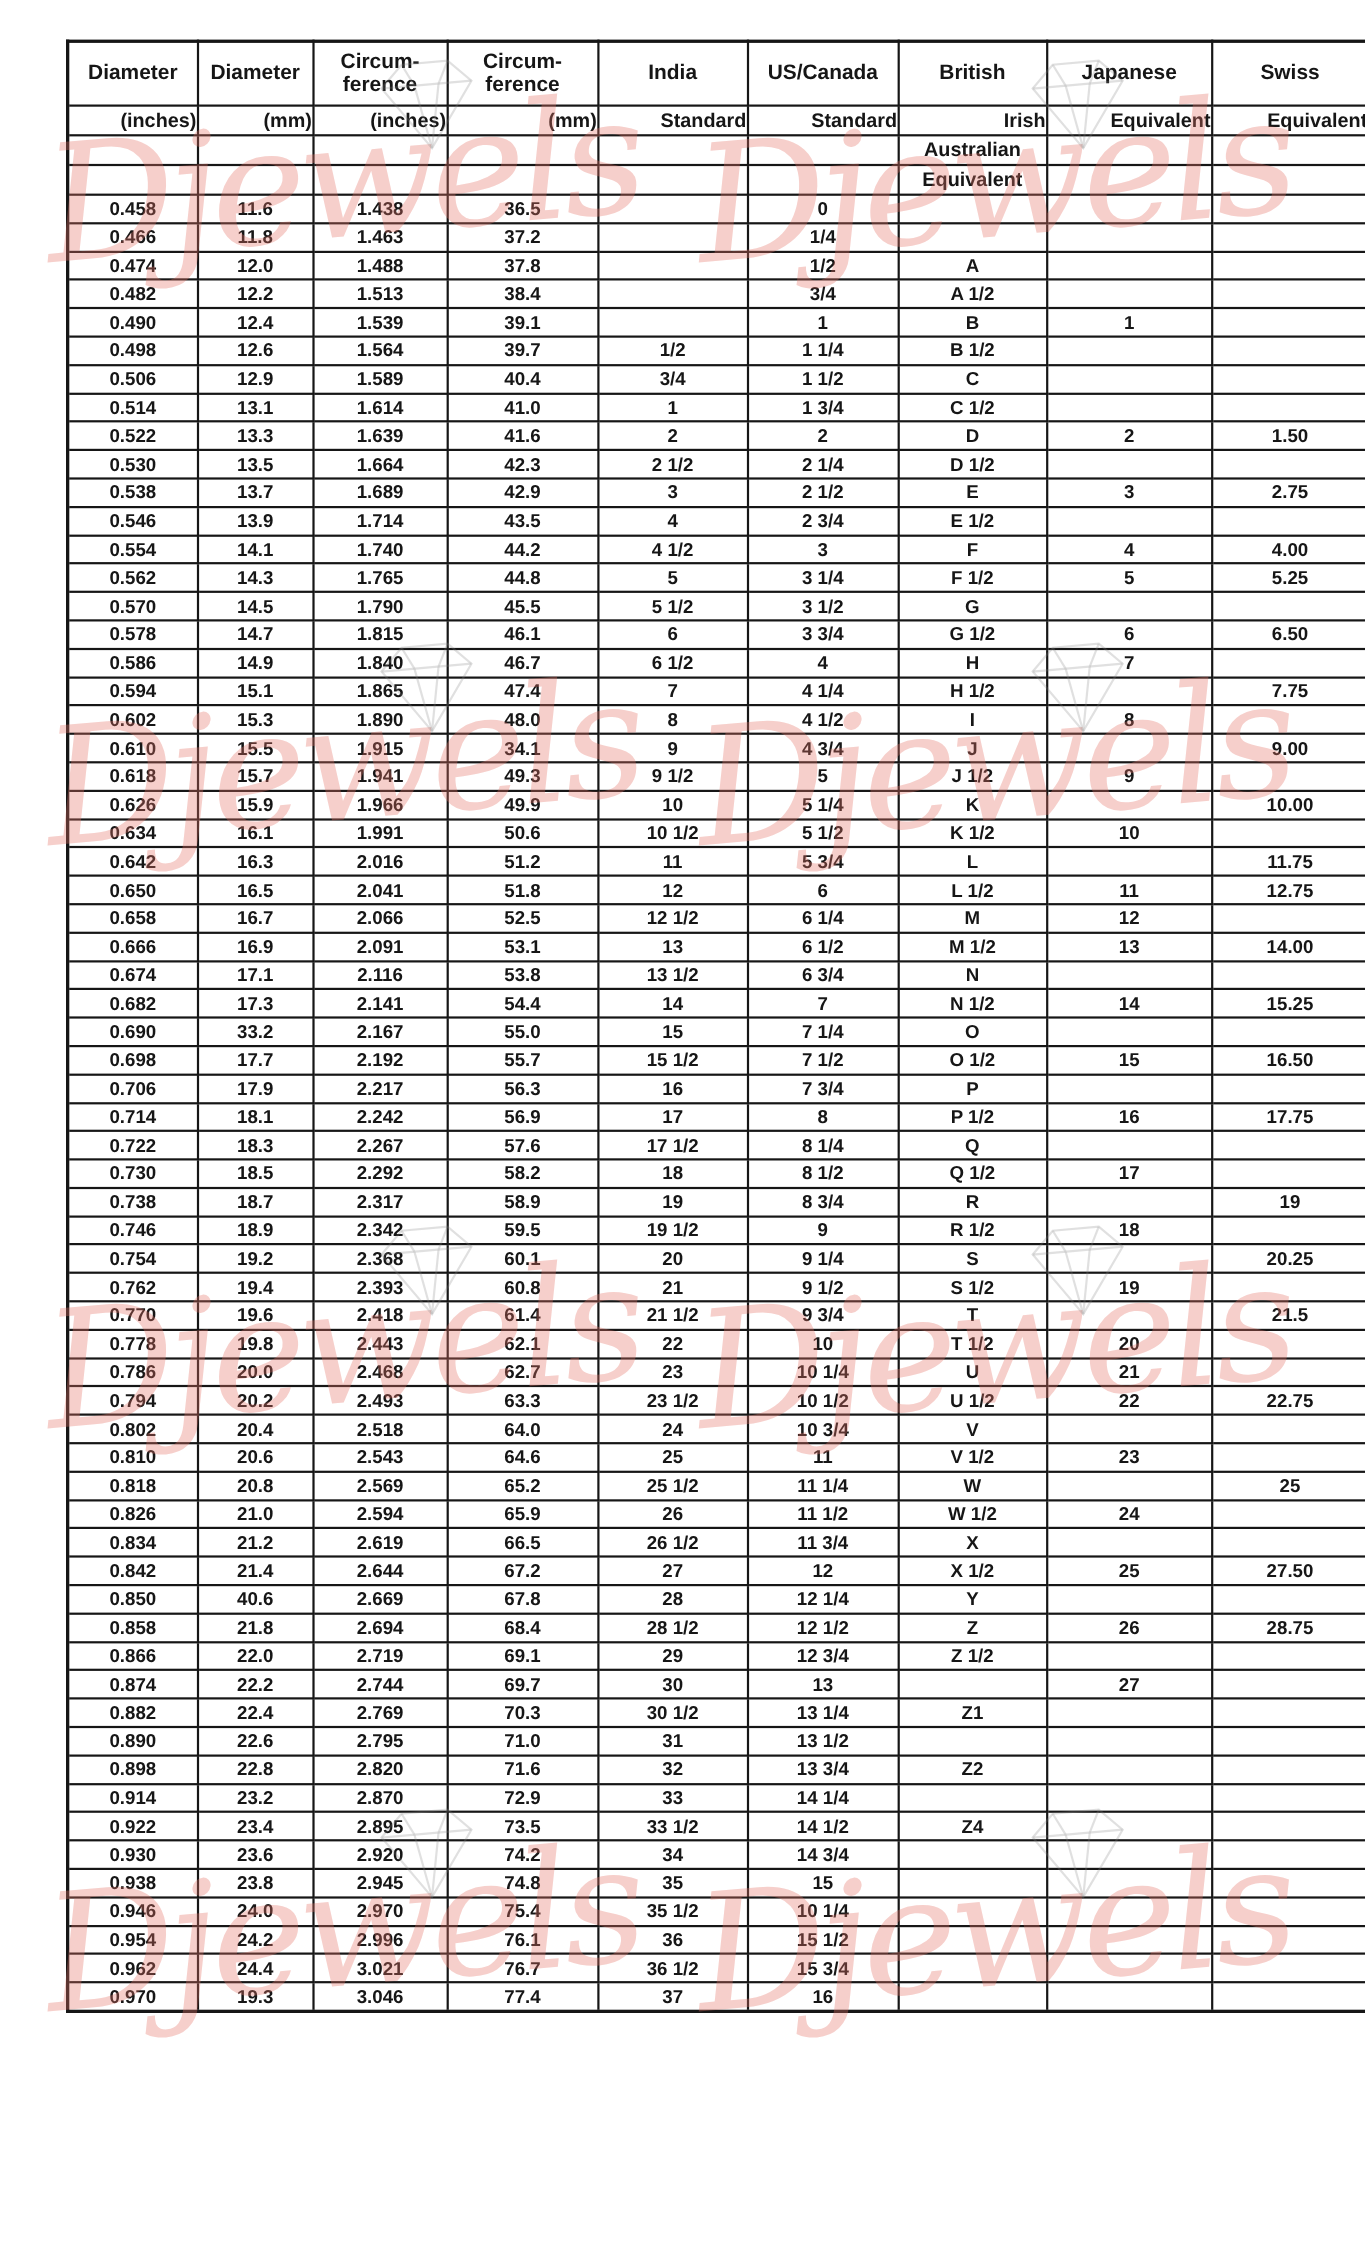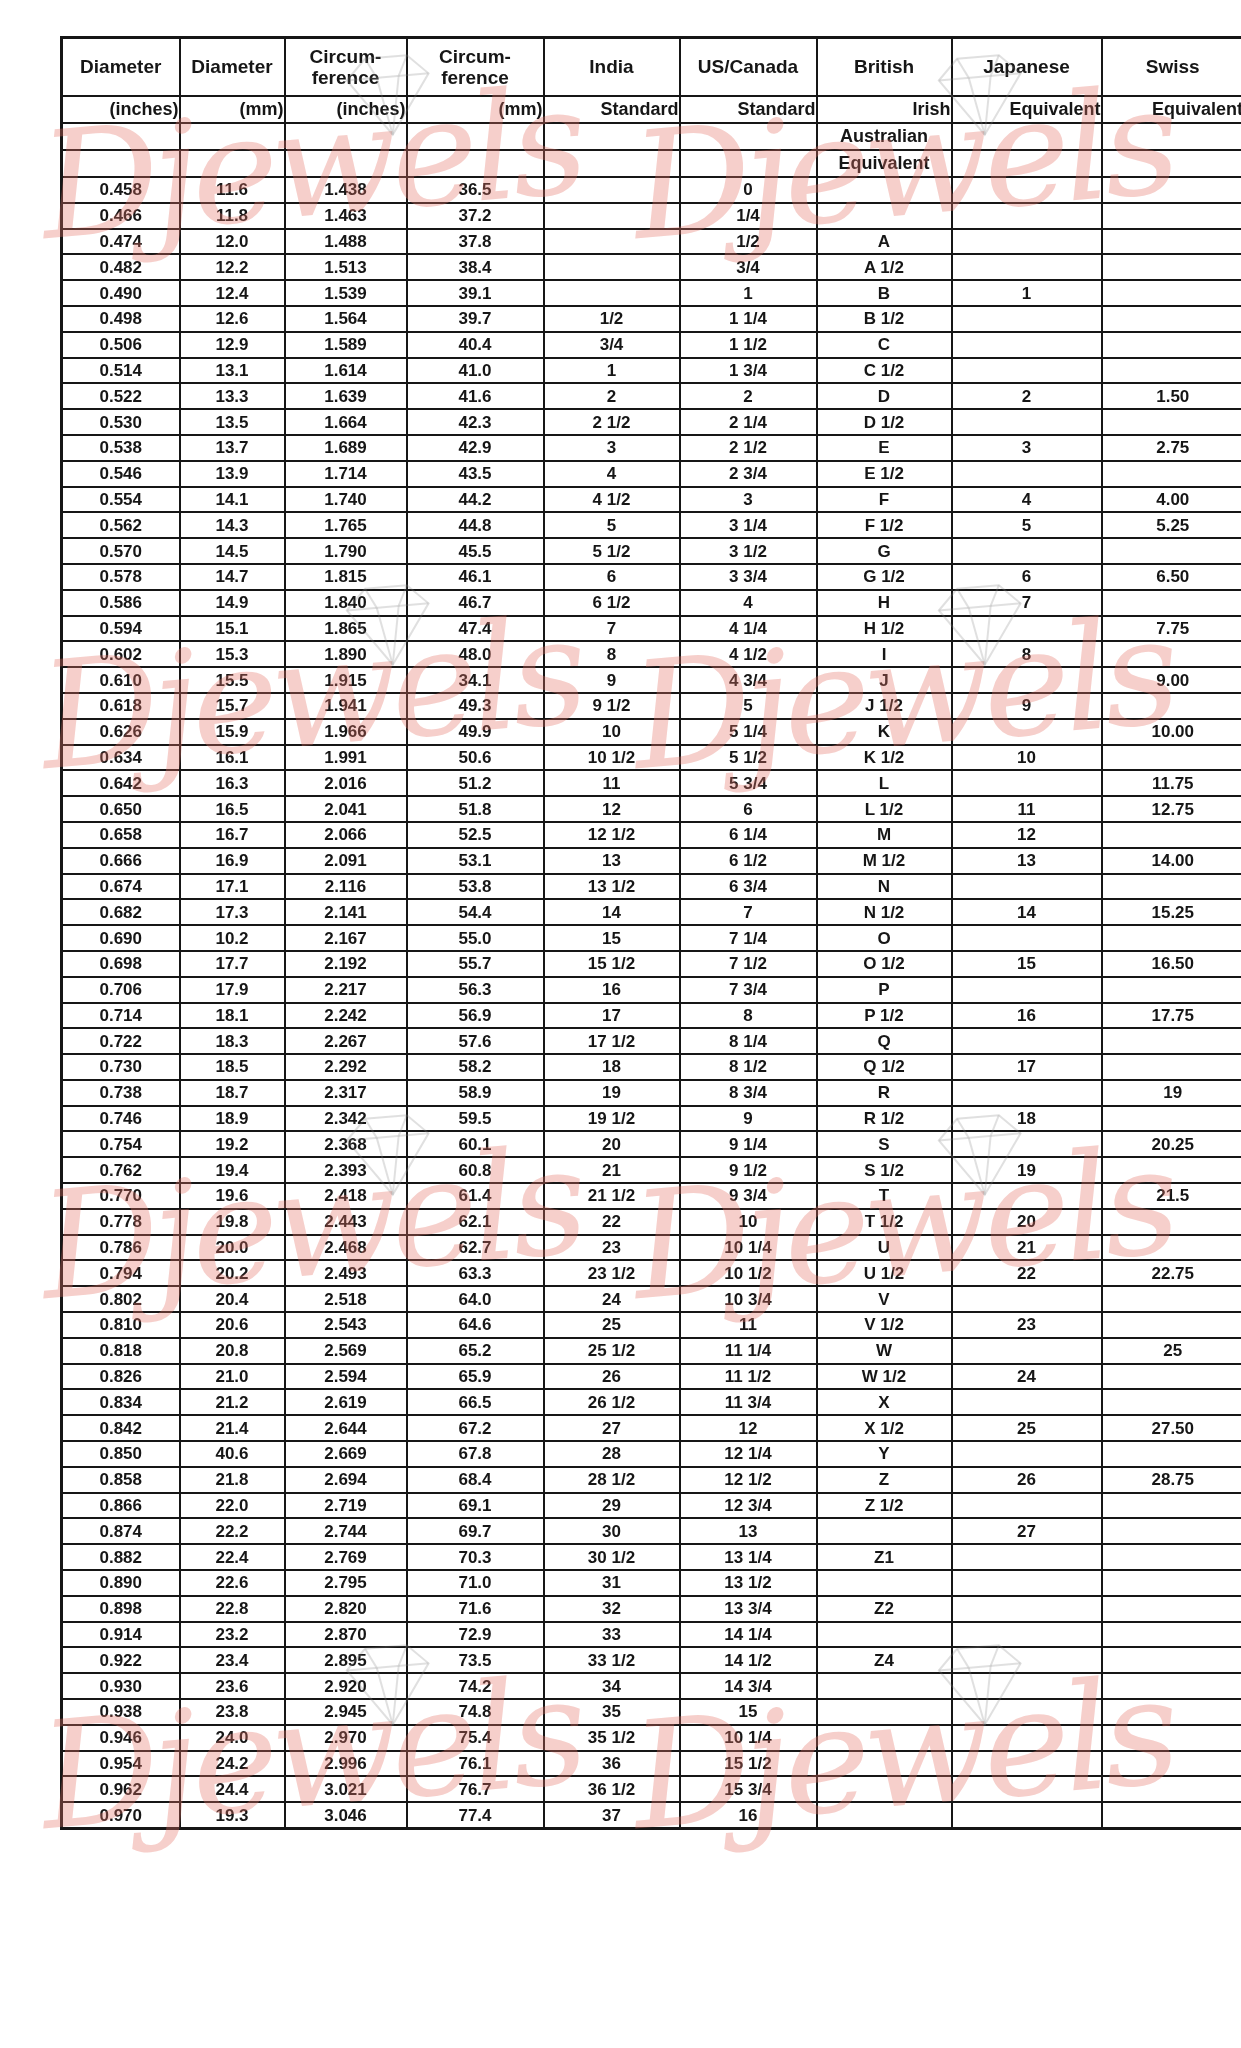--- a/index.html
+++ b/index.html
@@ -512,21 +512,21 @@
         <td>2.141</td>
         <td>54.4</td>
         <td class="col-india">14</td>
         <td class="col-us">7</td>
         <td>N 1/2</td>
         <td>14</td>
         <td>15.25</td>
       </tr>
       <tr>
         <td>0.690</td>
-        <td>10.2</td>
+        <td>33.2</td>
         <td>2.167</td>
         <td>55.0</td>
         <td class="col-india">15</td>
         <td class="col-us">7 1/4</td>
         <td>O</td>
         <td></td>
         <td></td>
       </tr>
       <tr>
         <td>0.698</td>

